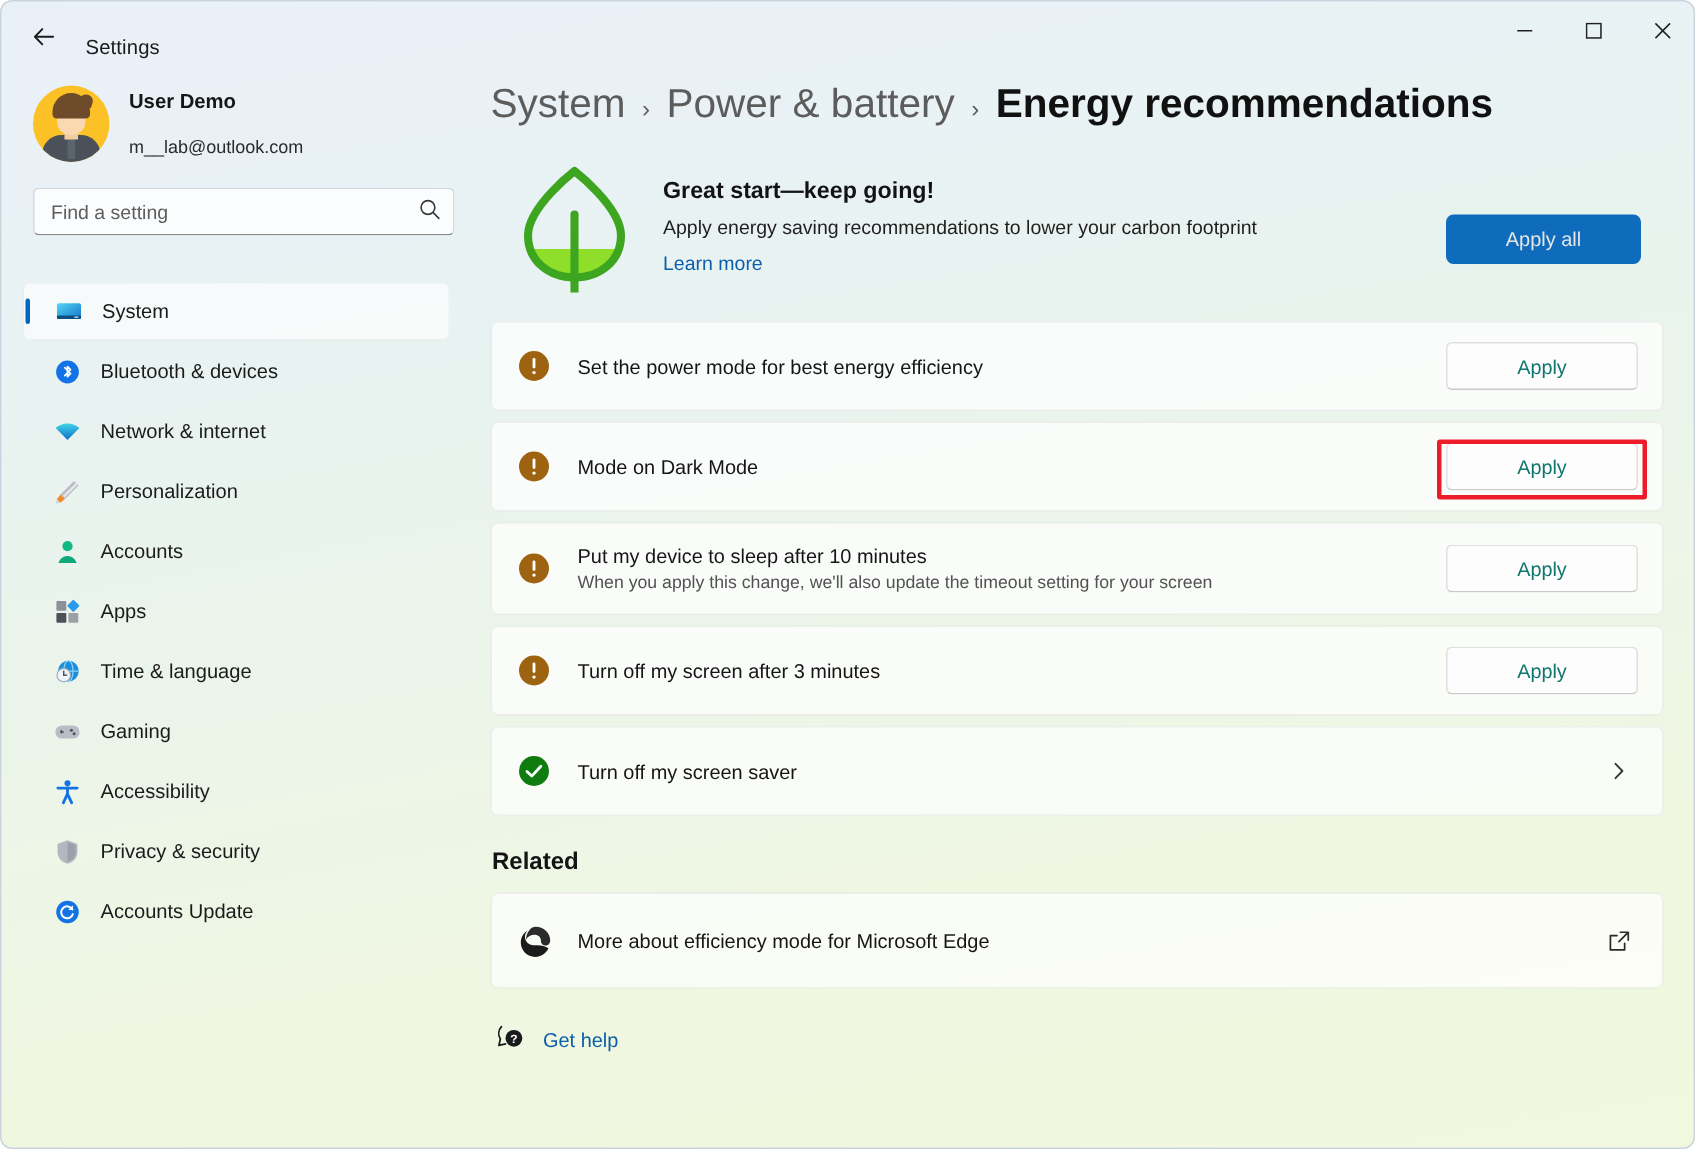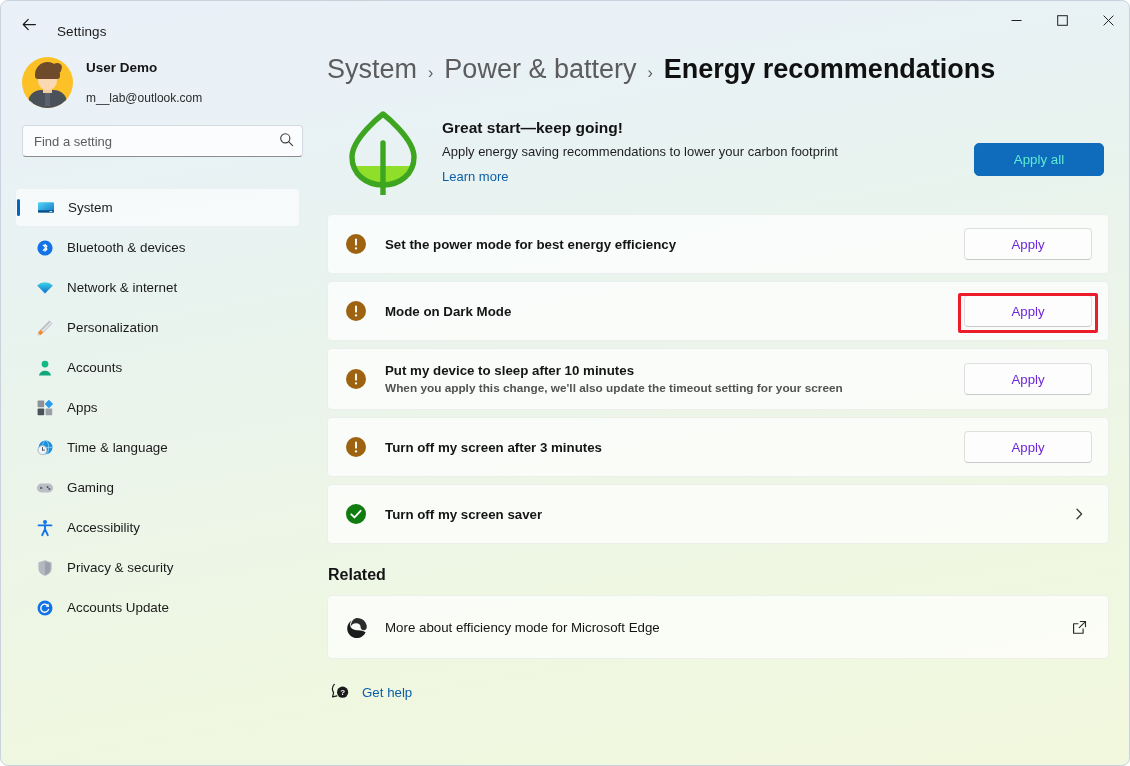--- a/index.html
+++ b/index.html
@@ -248,59 +248,59 @@
   }
   .hero-link {
     font-size: 13px;
     color: #0b5ea8;
     cursor: pointer;
     display: inline-block;
   }
   .applyall-btn {
     align-self: center;
     margin-top: 14px;
-    margin-right: 5px;
+    margin-right: 15px;
     width: 130px;
     height: 33px;
     background: #0f6cbd;
     border: 1px solid #0f6cbd;
     border-radius: 5px;
-    color: #5eead4;
+    color: #e5e5e5;
     font-size: 13.3px;
     font-family: "Liberation Sans", sans-serif;
     cursor: pointer;
   }
 
   
   .cards { margin-top: 2px; }
   .card {
     position: relative;
     display: flex;
     align-items: center;
     background: rgba(255,255,255,0.70);
     border: 1px solid rgba(0,0,0,0.055);
     border-radius: 5px;
     margin-bottom: 7px;
     padding: 0 16px 0 17px;
     min-height: 60px;
   }
   .card.tall { min-height: 62px; }
   .card-icon { width: 22px; height: 22px; flex: none; }
-  .card-body { flex: 1; padding-left: 18px; font-weight: bold; }
+  .card-body { flex: 1; padding-left: 18px; }
   .card-title { font-size: 13.3px; color: #151515; }
   .card-desc { font-size: 11.8px; color: #525252; margin-top: 3px; }
   .apply-btn {
     width: 128px;
     height: 32px;
     background: #fdfdfd;
     border: 1px solid #dfdfdf;
     border-bottom-color: #c9c9c9;
     border-radius: 4px;
     font-size: 13.2px;
-    color: #6d28d9;
+    color: #0f766e;
     font-family: "Liberation Sans", sans-serif;
     cursor: pointer;
     flex: none;
   }
   .chev-btn {
     width: 26px; height: 26px;
     display: flex; align-items: center; justify-content: center;
     flex: none;
     color: #444;
     cursor: pointer;

